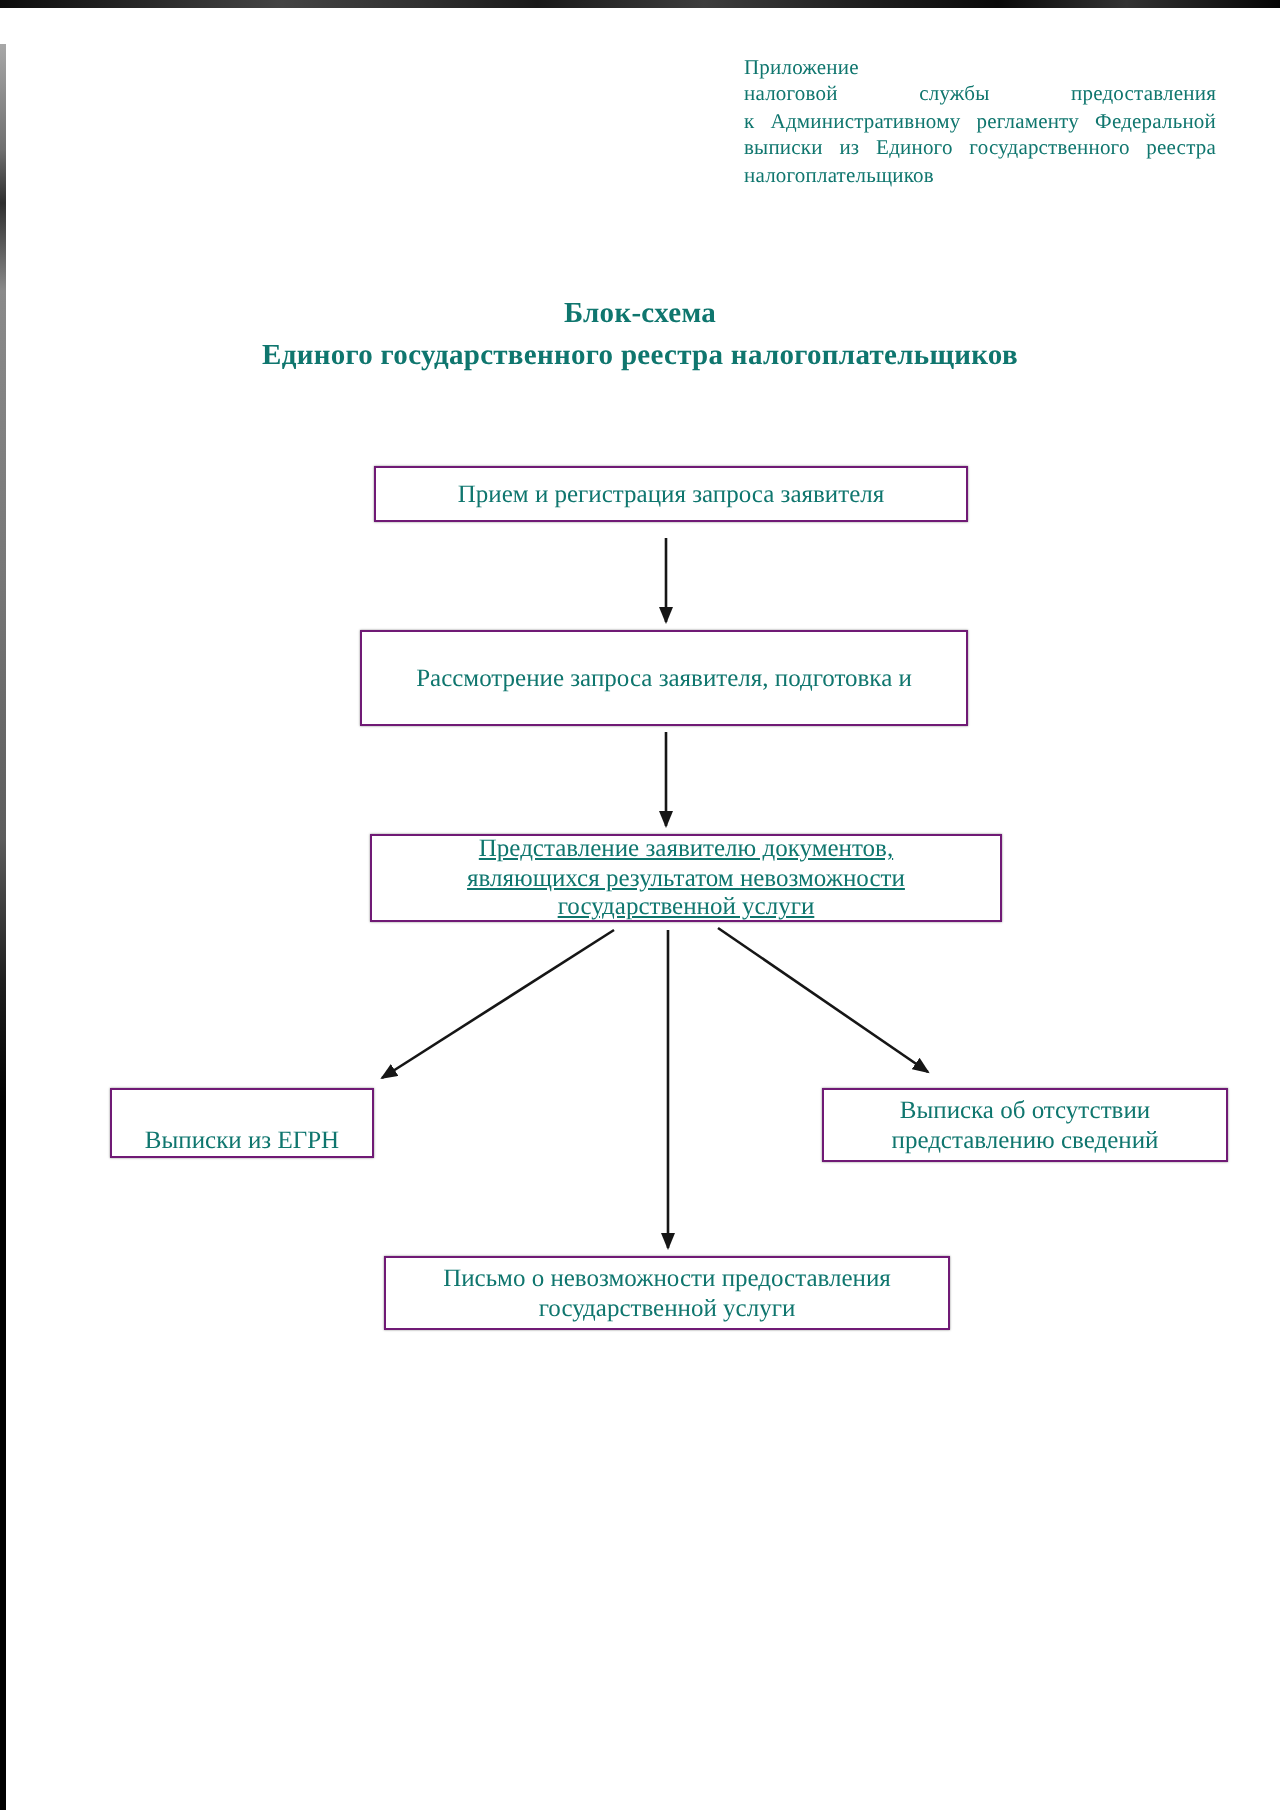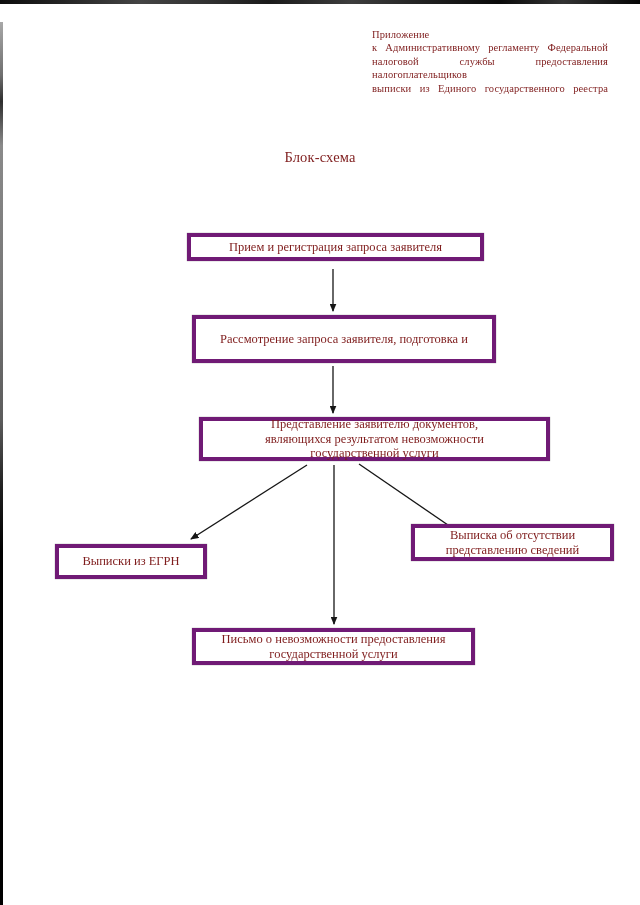--- a/index.html
+++ b/index.html
@@ -2,21 +2,21 @@
 <html><head>
 <meta charset="utf-8">
 <style>
   html, body { margin: 0; padding: 0; background: #e8e8e8; }
   .page {
     position: relative;
     width: 640px;
     height: 905px;
     background: #ffffff;
     font-family: "Liberation Serif", "DejaVu Serif", serif;
-    color: #7f1d1d;
+    color: #0f766e;
     overflow: hidden;
   }
   
   .scan-top {
     position: absolute; top: 0; left: 0; width: 640px; height: 4px;
     background: linear-gradient(90deg,
       #0d0d0d 0%, #2a2a2a 12%, #444 22%, #303030 33%, #1a1a1a 42%,
       #3d3d3d 55%, #222 66%, #0a0a0a 78%, #333 88%, #050505 100%);
   }
   .scan-left {
@@ -33,62 +33,63 @@
   }
   .doc-header .line { white-space: nowrap; }
   .doc-header .line.j {
     white-space: normal;
     text-align: justify;
     text-align-last: justify;
   }
   
   .page-title {
     position: absolute; left: 40px; top: 147px; width: 560px;
-    text-align: center; font-weight: normal;
+    text-align: center; font-weight: bold;
     font-size: 14.5px; line-height: 20.5px;
     letter-spacing: 0.15px;
   }
   
   .node {
     position: absolute;
-    border: 4px solid #701a75;
+    border: 1px solid #701a75;
     box-shadow: 0 0 1px rgba(40,40,40,0.55);
     background: #fff;
     display: flex; flex-direction: column;
     align-items: center; justify-content: center;
     text-align: center;
     font-size: 12.5px; line-height: 14.6px;
     padding: 1px 4px; box-sizing: border-box;
   }
   .node-reception { left: 187px; top: 233px; width: 297px; height: 28px; }
-  .node-review    { left: 180px; top: 315px; width: 304px; height: 48px; margin-left: 12px; }
-  .node-delivery  { left: 199px; top: 417px; width: 351px; height: 44px; }
-  .node-extract   { left: 55px;  top: 544px; width: 152px; height: 35px; justify-content: flex-start; padding-top: 6px; }
-  .node-absence   { left: 411px; top: 524px; width: 203px; height: 37px; }
+  .node-review    { left: 180px; top: 315px; width: 304px; height: 48px; }
+  .node-delivery  { left: 185px; top: 417px; width: 316px; height: 44px; text-decoration: underline; }
+  .node-extract   { left: 55px;  top: 544px; width: 132px; height: 35px; justify-content: flex-start; padding-top: 18px; }
+  .node-absence   { left: 411px; top: 544px; width: 203px; height: 37px; }
   .node-letter    { left: 192px; top: 628px; width: 283px; height: 37px; }
   .arrows { position: absolute; top: 0; left: 0; width: 640px; height: 905px; pointer-events: none; }
 </style>
 </head>
 <body>
 
 <div class="page">
 
   <div class="scan-top"></div>
   <div class="scan-left"></div>
 
   <div class="doc-header">
     <div class="line">Приложение</div>
+    <div class="line j">налоговой службы предоставления</div>
     <div class="line j">к Административному регламенту Федеральной</div>
-    <div class="line j">налоговой службы предоставления</div>
+    <div class="line j">выписки из Единого государственного реестра</div>
     <div class="line">налогоплательщиков</div>
-    <div class="line j">выписки из Единого государственного реестра</div>
   </div>
 
   <div class="page-title">
     <div>Блок-схема</div>
+    <div>Единого государственного реестра налогоплательщиков</div>
   </div>
 
   <svg class="arrows" viewBox="0 0 640 905" xmlns="http://www.w3.org/2000/svg">
     <defs>
       <marker id="ah" markerWidth="9" markerHeight="7" refX="7.5" refY="3.5" orient="auto" markerUnits="userSpaceOnUse">
         <path d="M0,0 L8.5,3.5 L0,7 Z" fill="#161616"></path>
       </marker>
     </defs>
     <line x1="333" y1="269" x2="333" y2="311" stroke="#161616" stroke-width="1.3" marker-end="url(#ah)"></line>
     <line x1="333" y1="366" x2="333" y2="413" stroke="#161616" stroke-width="1.3" marker-end="url(#ah)"></line>

